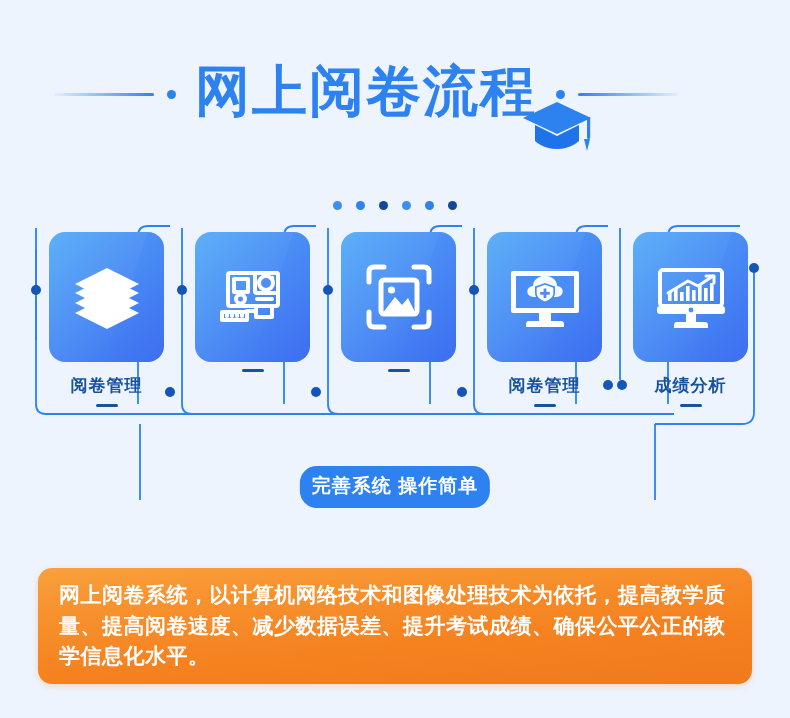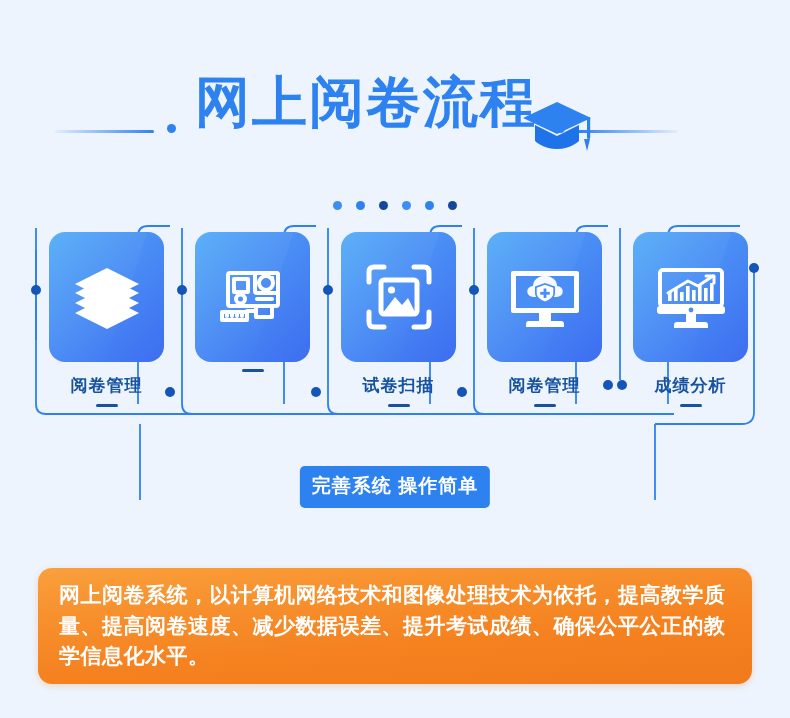--- a/index.html
+++ b/index.html
@@ -6,21 +6,21 @@
   body{
     width:790px;height:718px;overflow:hidden;
     background:#eef4fd;
     font-family:"Liberation Sans","DejaVu Sans",sans-serif;
     position:relative;
   }
   .stage{position:absolute;left:0;top:0;width:790px;height:718px;}
 
   
   .title-wrap{position:absolute;left:0;top:55px;width:790px;height:110px;}
-  .title-row{position:relative;width:732px;height:78px;display:flex;align-items:flex-end;justify-content:center;}
+  .title-row{position:relative;width:732px;height:78px;display:flex;align-items:center;justify-content:center;}
   .deco-line{width:100px;height:3px;border-radius:2px;}
   .deco-line.left{background:linear-gradient(to right,rgba(45,130,240,0.05),#2d82f0);}
   .deco-line.right{background:linear-gradient(to left,rgba(45,130,240,0.05),#2d82f0);}
   .deco-dot{width:9px;height:9px;border-radius:50%;background:#2d82f0;margin:0 13px;}
   .title-text{
     font-size:55px;font-weight:bold;color:#2d82f0;
     letter-spacing:2px;line-height:1;
     padding:0 6px;position:relative;top:-3px;
     white-space:nowrap;
   }
@@ -54,21 +54,21 @@
   .label-dash{
     width:22px;height:3px;border-radius:2px;background:#16529e;
     margin:7px auto 0;
   }
 
   
   .badge{
     position:absolute;left:50%;transform:translateX(-50%);
     top:466px;
     background:#2d82f0;color:#ffffff;
-    border-radius:5px;
+    border-radius:17px;
     padding:7px 12px 9px;
     font-size:19px;font-weight:bold;letter-spacing:1px;
     white-space:nowrap;
   }
 
   
   .panel{
     position:absolute;left:38px;top:568px;width:714px;height:116px;
     border-radius:14px;
     background:linear-gradient(175deg,#f9a03c 0%,#f7922f 25%,#f5811f 62%,#f07a1c 100%);
@@ -206,21 +206,20 @@
             <path d="M68 53 L68 63 Q68 68 63 68 L53 68"></path>
             <path d="M23 68 L13 68 Q8 68 8 63 L8 53"></path>
             <rect x="20" y="21" width="36" height="34" rx="3"></rect>
           </g>
           <g fill="#ffffff">
             <circle cx="30.5" cy="31" r="3.6"></circle>
             <path d="M22.5 53 L34 38 L41 46 L47 39 L54 53 Z"></path>
           </g>
         </svg>
       </div>
-      <div class="card-label">试卷扫描</div>
       <div class="label-dash"></div>
     </div>
 
     <div class="card" style="left:487px">
       <div class="tile">
         <svg width="80" height="76" viewBox="0 0 80 76">
           <g fill="#ffffff">
             <path d="M8 12 h64 a2 2 0 0 1 2 2 v38 a2 2 0 0 1 -2 2 h-64 a2 2 0 0 1 -2 -2 v-38 a2 2 0 0 1 2 -2 z"></path>
             <path d="M34 54 h12 v8 h-12 z"></path>
             <path d="M24 62 h32 a3 3 0 0 1 3 3 v3 h-38 v-3 a3 3 0 0 1 3 -3 z"></path>

